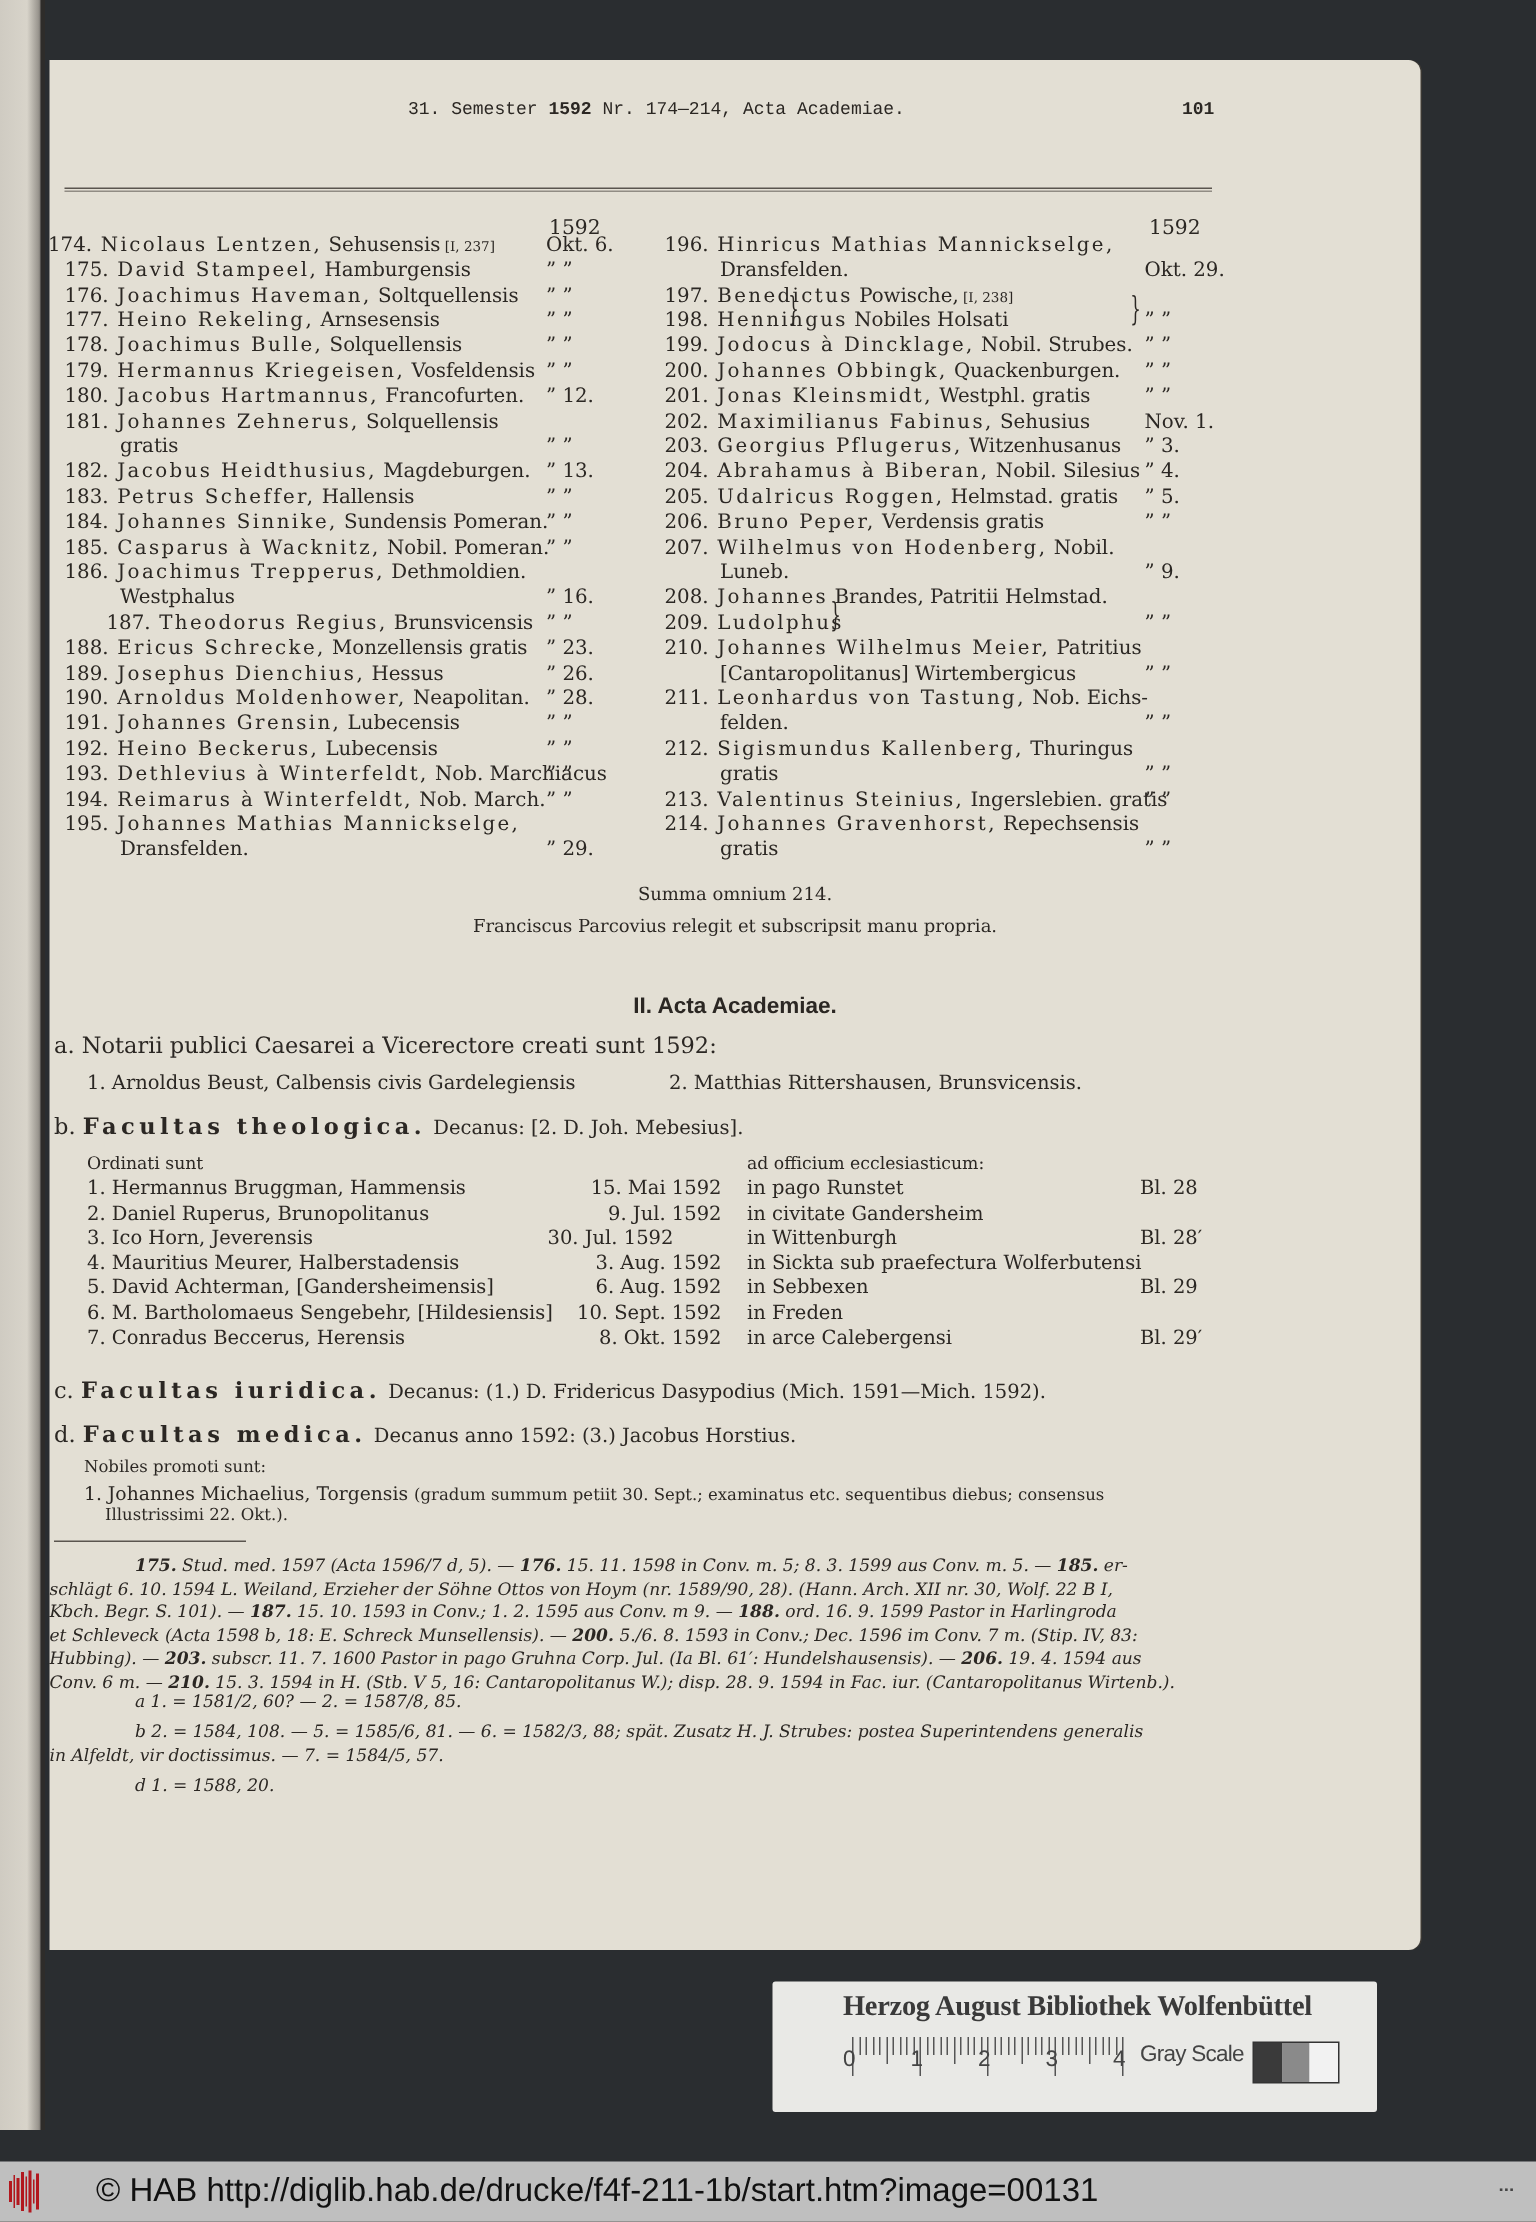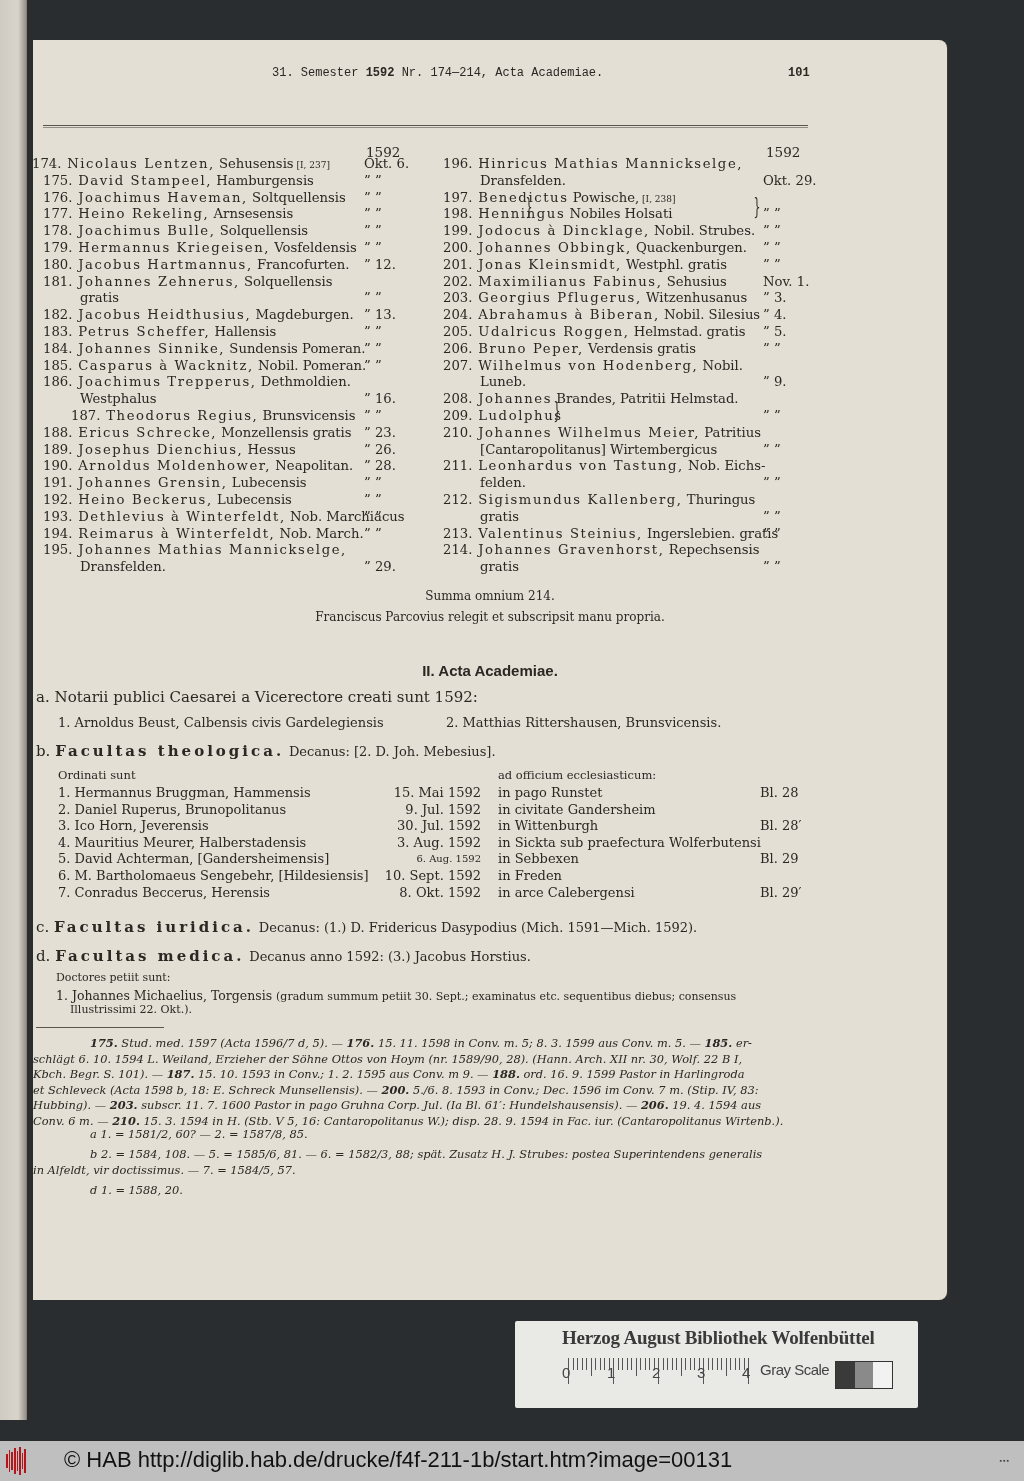--- a/index.html
+++ b/index.html
@@ -193,28 +193,28 @@
 <div class="abs" style="left:498px; top:768px; font-size:11.5px;">ad officium ecclesiasticum:</div>
 <div id="brows">
     <div class="entry" style="left:58px; top:785px; font-size:13px;">1. Hermannus Bruggman, Hammensis</div>
     <div class="entry" style="left:365px; top:785px; font-size:13px; width:116px; text-align:right;">15. Mai  1592</div>
     <div class="entry" style="left:498px; top:785px; font-size:13px;">in pago Runstet</div>
     <div class="entry" style="left:760px; top:785px; font-size:13px;">Bl. 28</div>
     <div class="entry" style="left:58px; top:801.6px; font-size:13px;">2. Daniel Ruperus, Brunopolitanus</div>
     <div class="entry" style="left:365px; top:801.6px; font-size:13px; width:116px; text-align:right;">9. Jul.  1592</div>
     <div class="entry" style="left:498px; top:801.6px; font-size:13px;">in civitate Gandersheim</div>
     <div class="entry" style="left:58px; top:818.2px; font-size:13px;">3. Ico Horn, Jeverensis</div>
-    <div class="entry" style="left:365px; top:818.2px; font-size:13px; width:116px; text-align:right;">30. Jul.  1592</div>
+    <div class="entry" style="left:365px; top:818.2px; font-size:13px; width:116px; text-align:left;">30. Jul.  1592</div>
     <div class="entry" style="left:498px; top:818.2px; font-size:13px;">in Wittenburgh</div>
     <div class="entry" style="left:760px; top:818.2px; font-size:13px;">Bl. 28′</div>
     <div class="entry" style="left:58px; top:834.8px; font-size:13px;">4. Mauritius Meurer, Halberstadensis</div>
     <div class="entry" style="left:365px; top:834.8px; font-size:13px; width:116px; text-align:right;">3. Aug. 1592</div>
     <div class="entry" style="left:498px; top:834.8px; font-size:13px;">in Sickta sub praefectura Wolferbutensi</div>
     <div class="entry" style="left:58px; top:851.4px; font-size:13px;">5. David Achterman, [Gandersheimensis]</div>
-    <div class="entry" style="left:365px; top:851.4px; font-size:10px; width:116px; text-align:right;">6. Aug. 1592</div>
+    <div class="entry" style="left:365px; top:851.4px; font-size:13px; width:116px; text-align:right;">6. Aug. 1592</div>
     <div class="entry" style="left:498px; top:851.4px; font-size:13px;">in Sebbexen</div>
     <div class="entry" style="left:760px; top:851.4px; font-size:13px;">Bl. 29</div>
     <div class="entry" style="left:58px; top:868px; font-size:13px;">6. M. Bartholomaeus Sengebehr, [Hildesiensis]</div>
     <div class="entry" style="left:365px; top:868px; font-size:13px; width:116px; text-align:right;">10. Sept. 1592</div>
     <div class="entry" style="left:498px; top:868px; font-size:13px;">in Freden</div>
     <div class="entry" style="left:58px; top:884.6px; font-size:13px;">7. Conradus Beccerus, Herensis</div>
     <div class="entry" style="left:365px; top:884.6px; font-size:13px; width:116px; text-align:right;">8. Okt.  1592</div>
     <div class="entry" style="left:498px; top:884.6px; font-size:13px;">in arce Calebergensi</div>
     <div class="entry" style="left:760px; top:884.6px; font-size:13px;">Bl. 29′</div>
   </div>
@@ -223,21 +223,21 @@
   <span>c.</span>
   <span style="font-weight:bold; letter-spacing:3px;">Facultas iuridica.</span>
   <span style="font-size:13px;">Decanus: (1.) D. Fridericus Dasypodius (Mich. 1591—Mich. 1592).</span>
 </div>
 
 <div class="abs" style="left:36px; top:947px; font-size:15px;">
   <span>d.</span>
   <span style="font-weight:bold; letter-spacing:3px;">Facultas medica.</span>
   <span style="font-size:13px;">Decanus anno 1592: (3.) Jacobus Horstius.</span>
 </div>
-<div class="abs" style="left:56px; top:971px; font-size:11px;">Doctores petiit sunt:</div>
+<div class="abs" style="left:56px; top:971px; font-size:11px;">Nobiles promoti sunt:</div>
 <div class="abs" style="left:56px; top:988px; font-size:12.5px;">
   <span>1. Johannes Michaelius, Torgensis</span>
   <span style="font-size:11px;">(gradum summum petiit 30. Sept.; examinatus etc. sequentibus diebus; consensus</span>
 </div>
 <div class="abs" style="left:70px; top:1003px; font-size:11px;">Illustrissimi 22. Okt.).</div>
 
 <div class="rule" style="left:36px; top:1027px; width:128px;"></div>
 
 <div id="fnlines">
     <div class="fn" style="left:90px; top:1036px;"><b>175.</b> Stud. med. 1597 (Acta 1596/7 d, 5). — <b>176.</b> 15. 11. 1598 in Conv. m. 5; 8. 3. 1599 aus Conv. m. 5. — <b>185.</b> er-</div>

